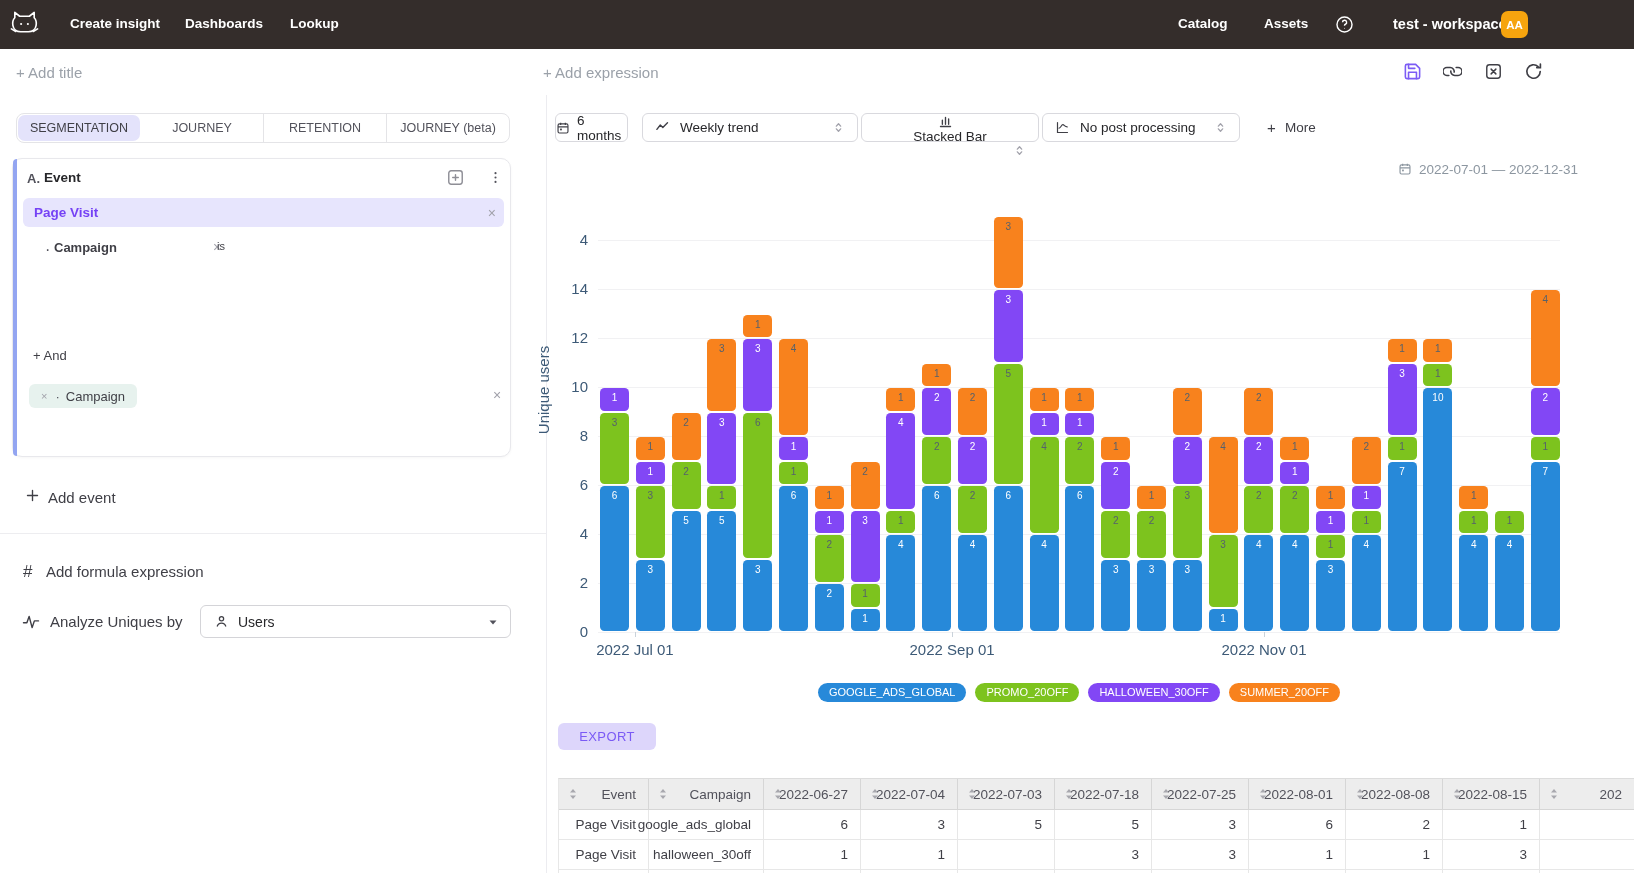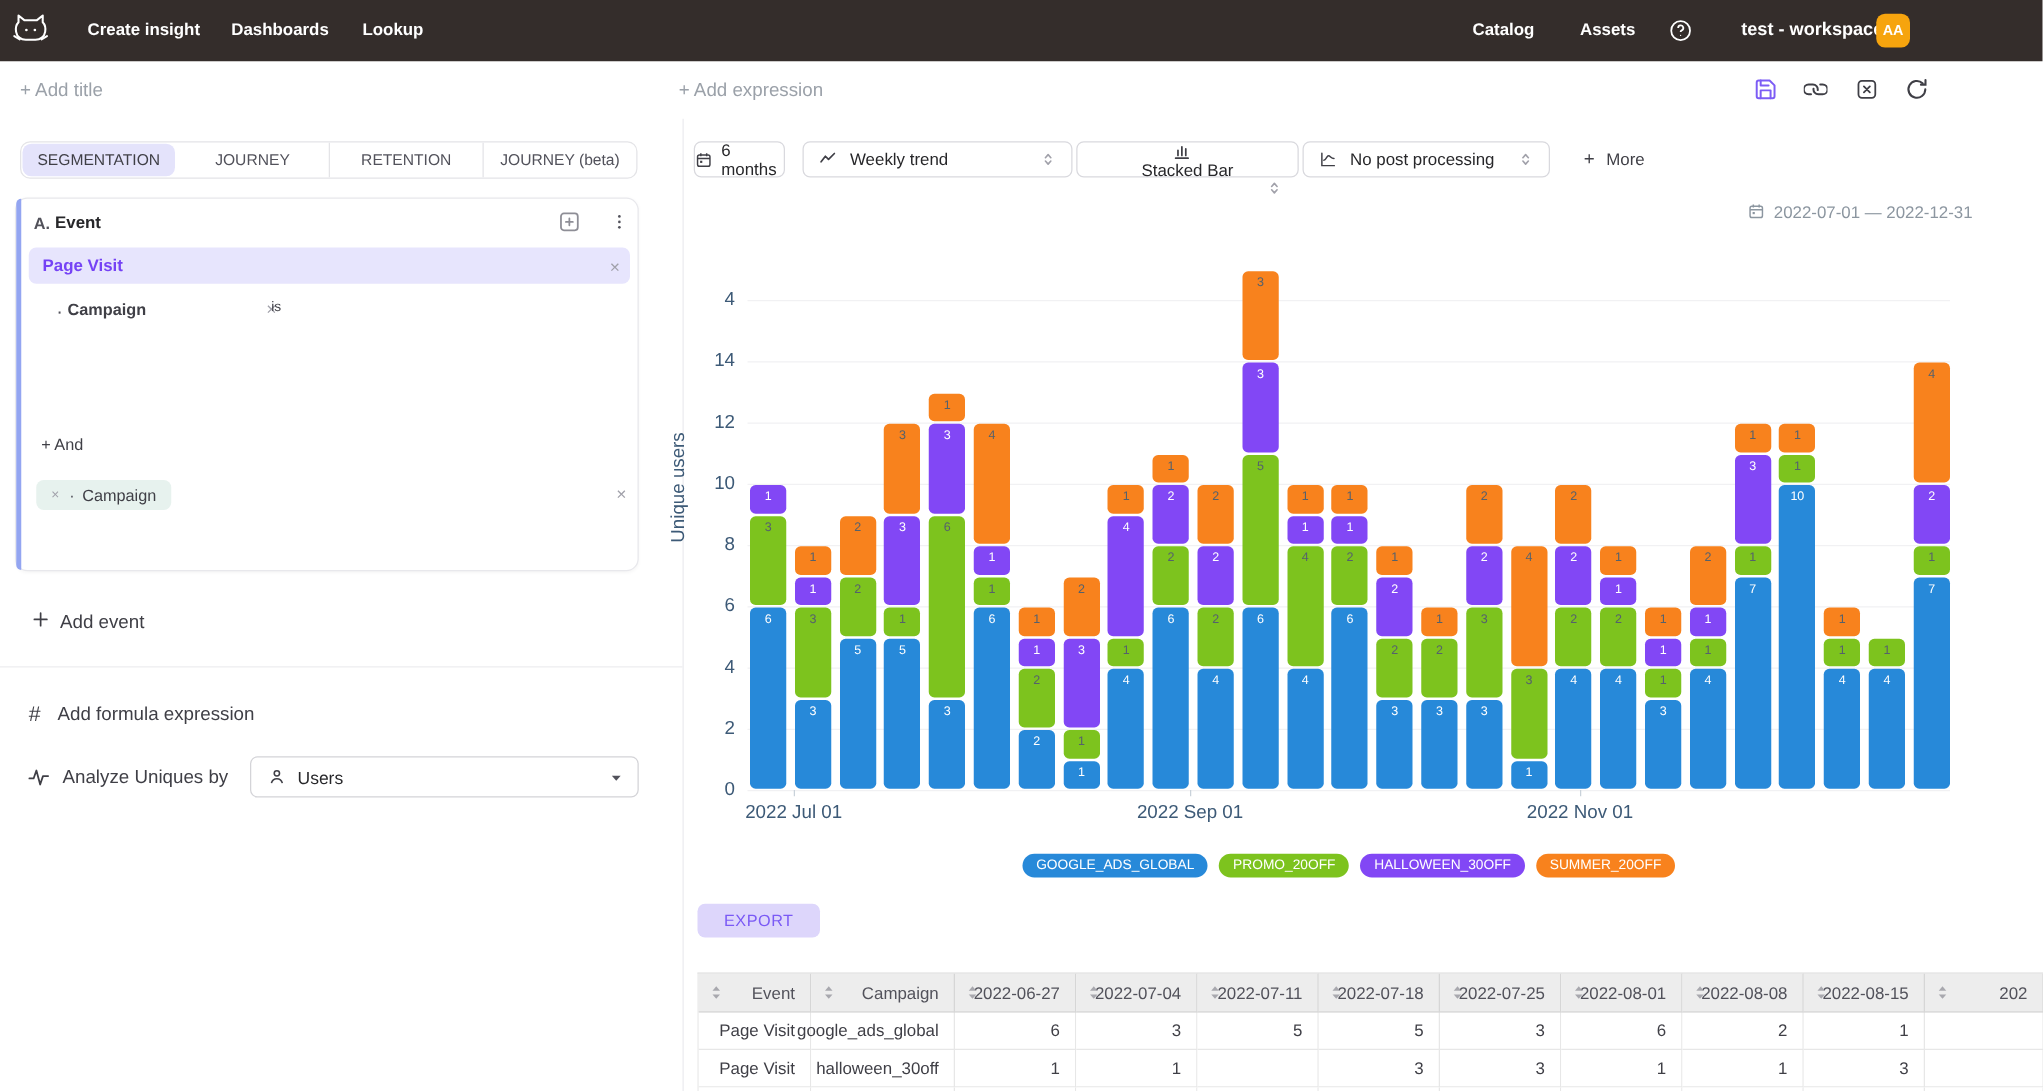--- a/index.html
+++ b/index.html
@@ -633,21 +633,21 @@
             <path d="M6 11l6-7 6 7z"></path>
             <path d="M6 17l6 7 6-7z"></path>
           </svg></span>
         <span>2022-07-04</span>
       </div>
       <div class="th" style="width: 97px;">
         <span class="sorticon"><svg width="12" height="14" viewBox="0 0 24 28" fill="#a8a8ae">
             <path d="M6 11l6-7 6 7z"></path>
             <path d="M6 17l6 7 6-7z"></path>
           </svg></span>
-        <span>2022-07-11</span>
+        <span>2022-07-03</span>
       </div>
       <div class="th" style="width: 97px;">
         <span class="sorticon"><svg width="12" height="14" viewBox="0 0 24 28" fill="#a8a8ae">
             <path d="M6 11l6-7 6 7z"></path>
             <path d="M6 17l6 7 6-7z"></path>
           </svg></span>
         <span>2022-07-18</span>
       </div>
       <div class="th" style="width: 97px;">
         <span class="sorticon"><svg width="12" height="14" viewBox="0 0 24 28" fill="#a8a8ae">

